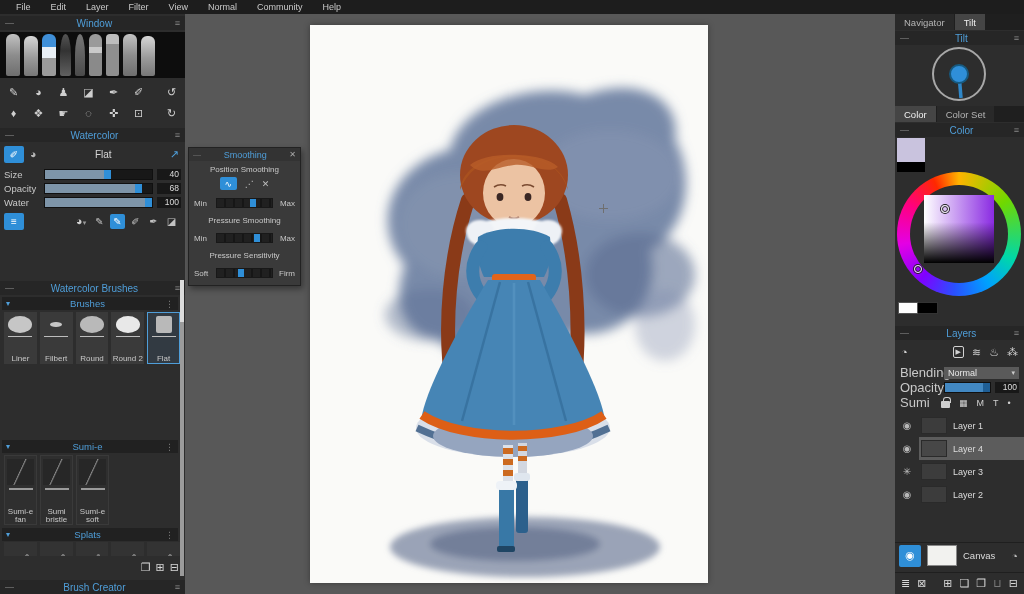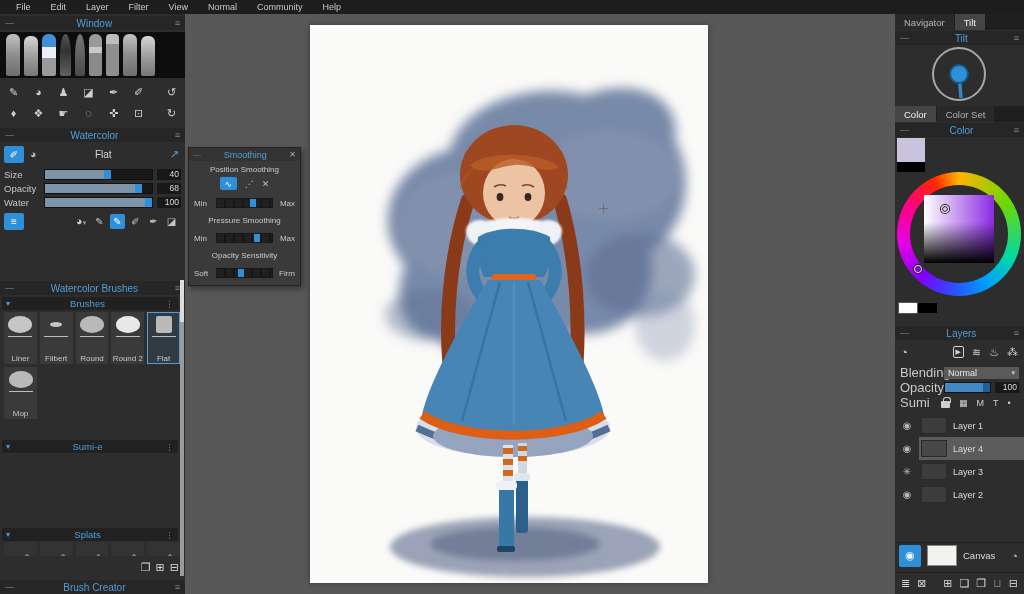--- a/index.html
+++ b/index.html
@@ -403,32 +403,42 @@
           <span class="bthumb speck" style="background-color:#e8e8e8"></span>
           <span class="bstroke"></span>
           <span class="bcaption">Round 2</span>
         </span>
       <span class="bcell sel">
           <span class="bthumb speck flatst"></span>
           <span class="bstroke"></span>
           <span class="bcaption">Flat</span>
         </span>
     </div>
-    <div class="bgrid" style="top:353px">
-      <span class="bcell">
-          <span class="bthumb speck"></span>
-          <span class="bstroke"></span>
-          <span class="bcaption">Mop</span>
-        </span>
-    </div>
 
     <div class="subhead" style="top:426px">
       <span class="arr">▾</span>
       <span class="stitle">Sumi-e</span>
       <span class="dots">⋮</span>
+    </div>
+    <div class="bgrid" style="top:441px">
+      <span class="bcell dark" style="height:70px">
+          <span class="inkthumb"></span>
+          <span class="bstroke"></span>
+          <span class="bcaption">Sumi-e fan</span>
+        </span>
+      <span class="bcell dark" style="height:70px">
+          <span class="inkthumb"></span>
+          <span class="bstroke"></span>
+          <span class="bcaption">Sumi bristle</span>
+        </span>
+      <span class="bcell dark" style="height:70px">
+          <span class="inkthumb"></span>
+          <span class="bstroke"></span>
+          <span class="bcaption">Sumi-e soft</span>
+        </span>
     </div>
 
     <div class="subhead" style="top:514px">
       <span class="arr">▾</span>
       <span class="stitle">Splats</span>
       <span class="dots">⋮</span>
     </div>
     <div class="splatrow">
       <span class="splat"></span>
       <span class="splat"></span>
@@ -474,21 +484,21 @@
       <span class="mr">Max</span>
     </div>
     <div class="slbl">Pressure Smoothing</div>
     <div class="mrow">
       <span class="ml">Min</span>
       <span class="ntrack">
           <span class="nth" style="left:68%"></span>
         </span>
       <span class="mr">Max</span>
     </div>
-    <div class="slbl">Opacity Sensitivity</div>
+    <div class="slbl">Pressure Sensitivity</div>
     <div class="mrow">
       <span class="ml">Soft</span>
       <span class="ntrack">
           <span class="nth" style="left:38%"></span>
         </span>
       <span class="mr">Firm</span>
     </div>
   </div>
 
   <div id="rightpanel">

